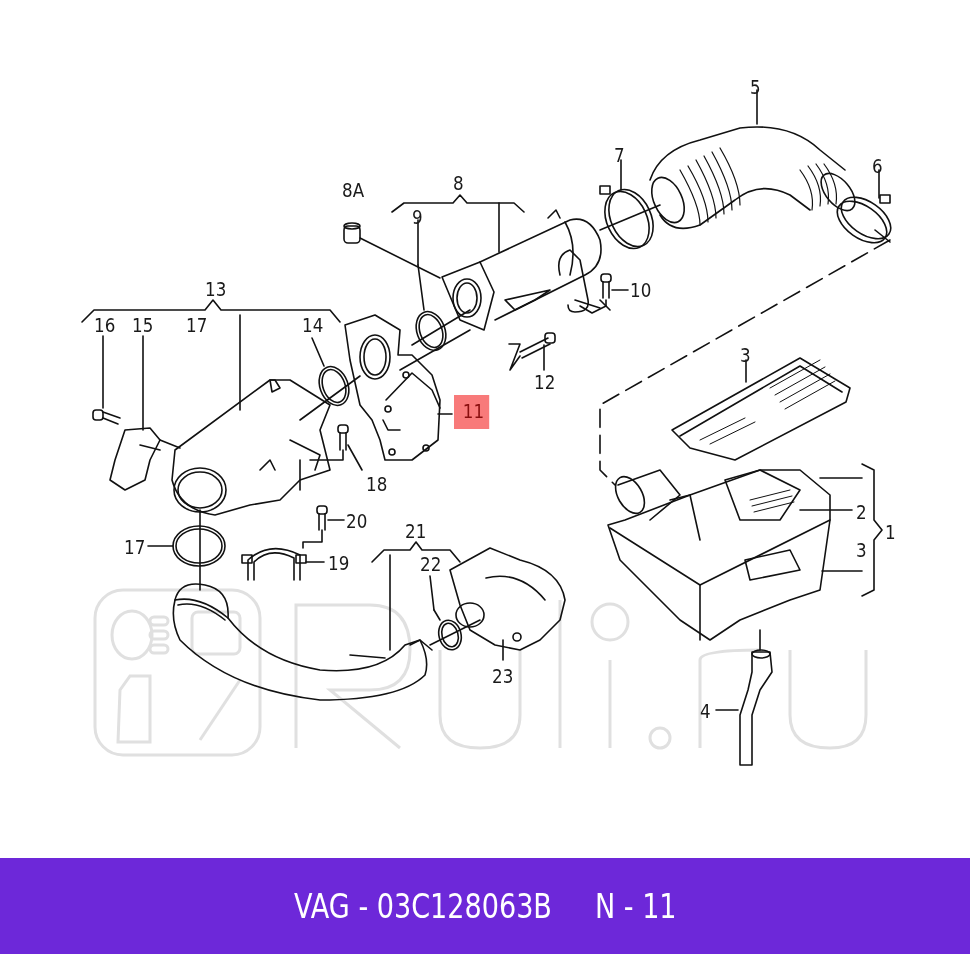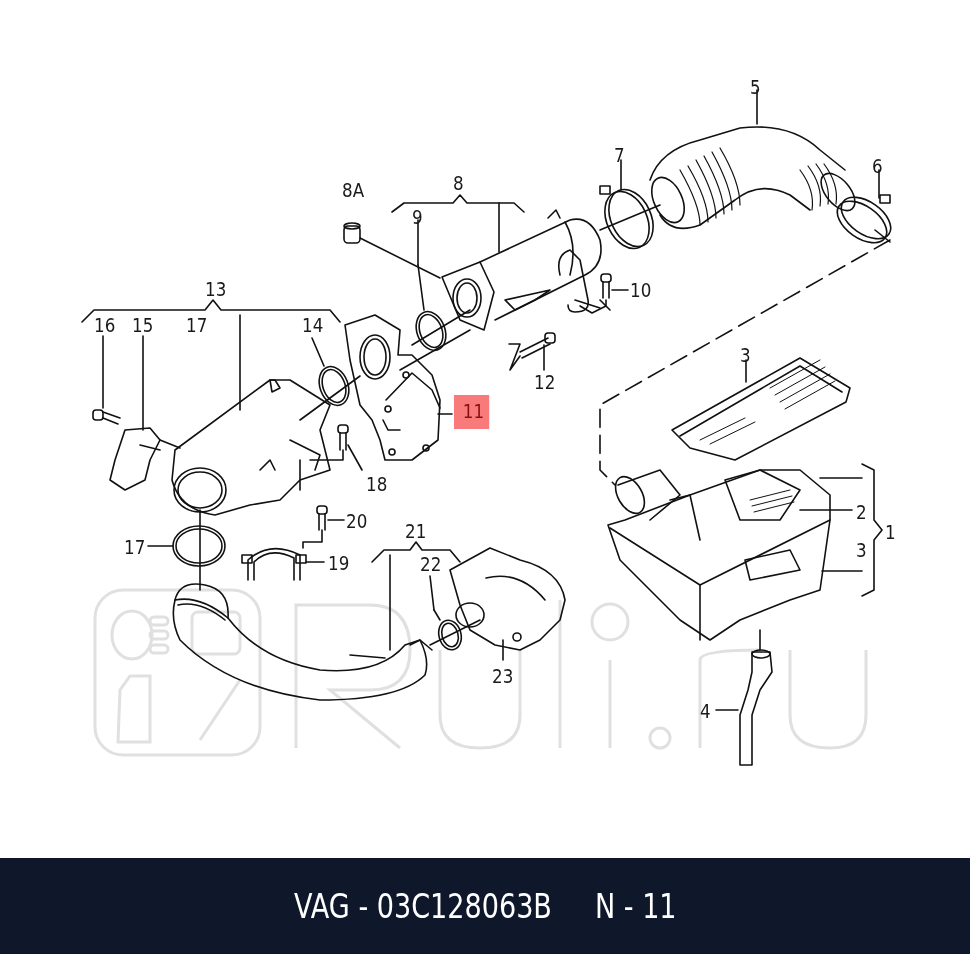--- a/index.html
+++ b/index.html
@@ -1,21 +1,21 @@
 <!DOCTYPE html>
 <html><head>
 <meta charset="utf-8">
 <style>
   html, body { margin: 0; padding: 0; background: #ffffff; }
   body { width: 970px; height: 954px; position: relative; overflow: hidden; font-family: "Liberation Sans", sans-serif; }
   #diagram { position: absolute; left: 0; top: 0; width: 970px; height: 858px; background: #fff; }
   #diagram svg { position: absolute; left: 0; top: 0; }
   .callout { position: absolute; font-family: "DejaVu Sans", sans-serif; font-size: 19px; color: #1a1a1a; line-height: 1; white-space: nowrap; transform: scaleX(0.88); transform-origin: left top; }
   .callout.hl { background: #f87a7a; color: #8a0f0f; padding: 7px 6px 8px 10px; }
-  #footer { position: absolute; left: 0; top: 858px; width: 970px; height: 96px; background: #0f172a; display: flex; align-items: center; justify-content: center; }
+  #footer { position: absolute; left: 0; top: 858px; width: 970px; height: 96px; background: #6d28d9; display: flex; align-items: center; justify-content: center; }
   #footer .caption { color: #ffffff; font-family: "DejaVu Sans", sans-serif; font-size: 33px; letter-spacing: 0px; transform: scaleX(0.82); white-space: pre; }
 </style>
 </head>
 <body>
 
 <div id="diagram">
 
   <svg width="970" height="858">
     <g fill="none" stroke="#e0e0e0" stroke-width="3">
       <rect x="95" y="590" width="165" height="165" rx="28"></rect>

